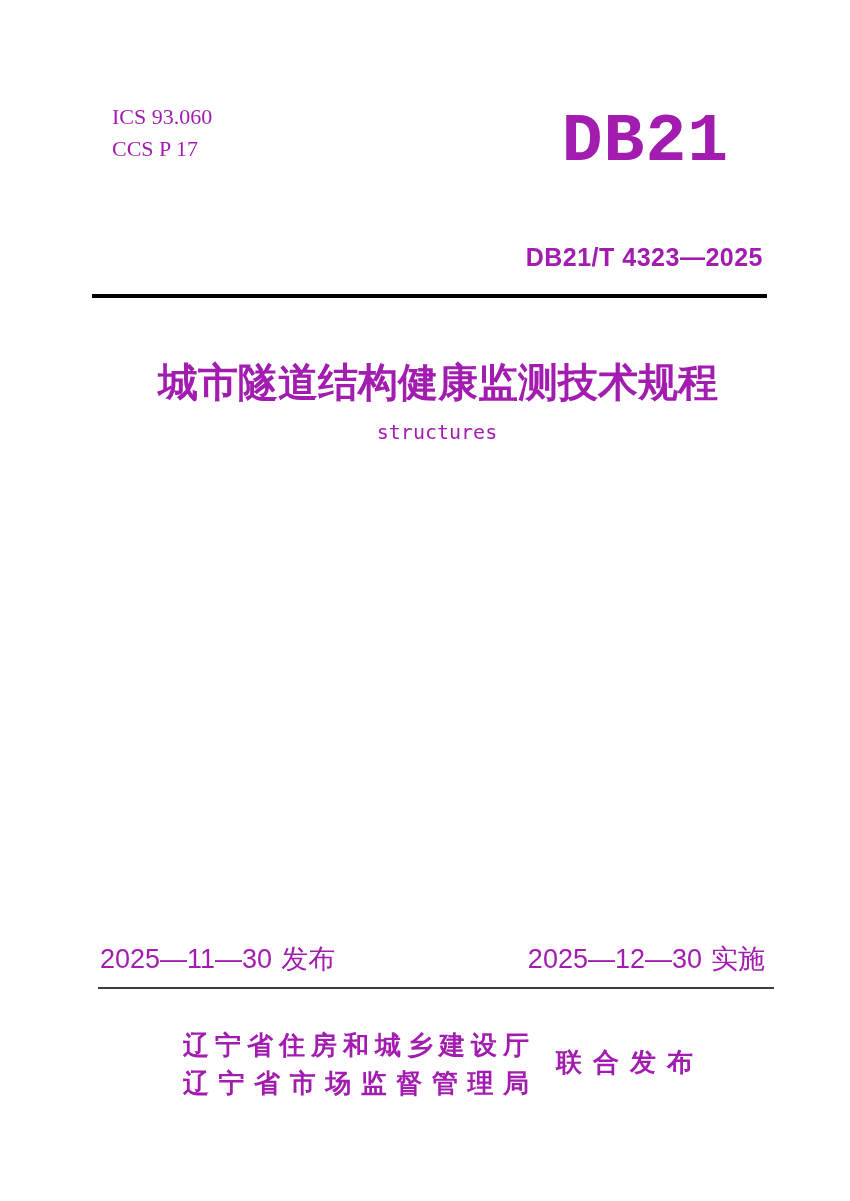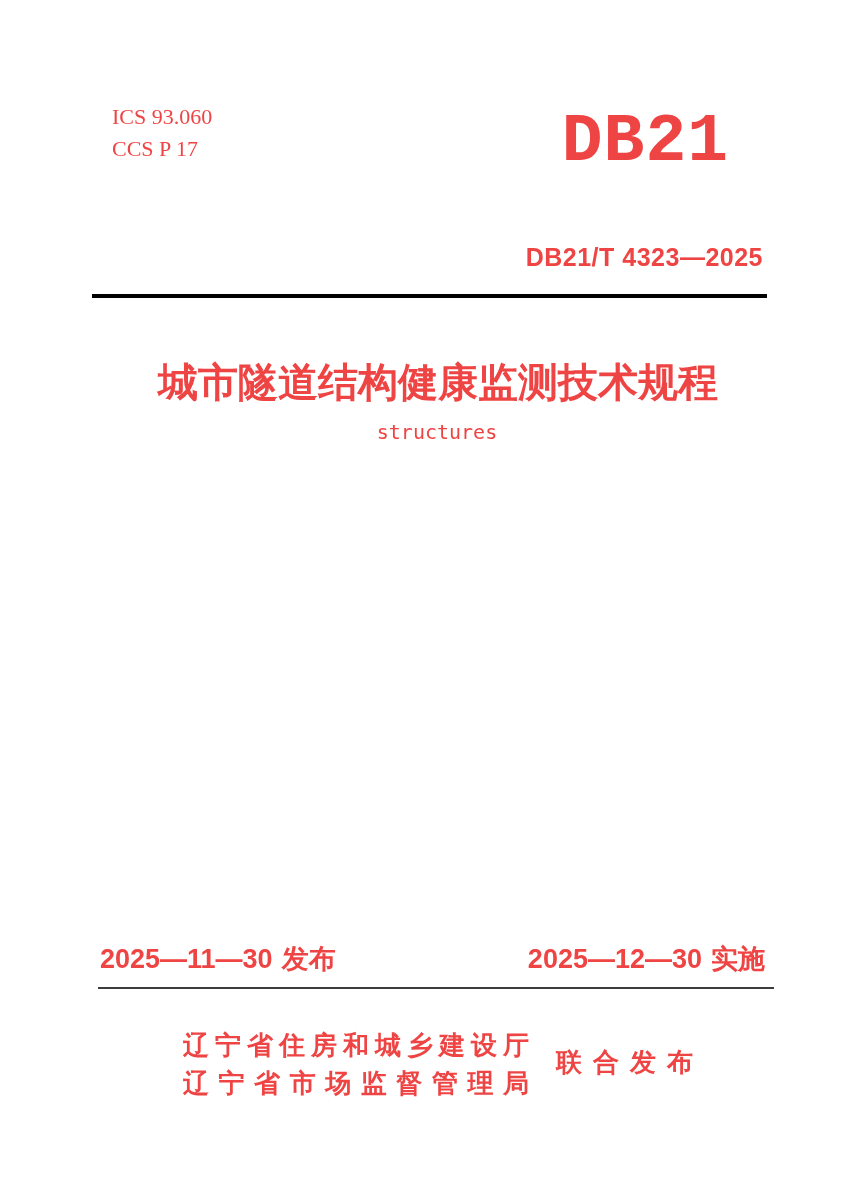--- a/index.html
+++ b/index.html
@@ -6,21 +6,21 @@
     margin: 0;
     padding: 0;
     background: #ffffff;
   }
   .page {
     position: relative;
     width: 850px;
     height: 1201px;
     margin: 0 auto;
     background: #ffffff;
-    color: #ef4444;
+    color: #a21caf;
     font-family: "Liberation Sans", sans-serif;
     overflow: hidden;
   }
   .ics-block {
     position: absolute;
     left: 112px;
     top: 101px;
     font-family: "Liberation Serif", serif;
     font-size: 22px;
     line-height: 32px;
@@ -88,21 +88,21 @@
     line-height: 37px;
     white-space: nowrap;
   }
   .dates-row {
     position: absolute;
     left: 100px;
     right: 85px;
     top: 941px;
     display: flex;
     justify-content: space-between;
-    font-weight: bold;
+    font-weight: normal;
     font-size: 27px;
     white-space: nowrap;
   }
   .date-label {
     margin-left: 9px;
   }
   .rule-bottom {
     position: absolute;
     left: 98px;
     top: 987px;

